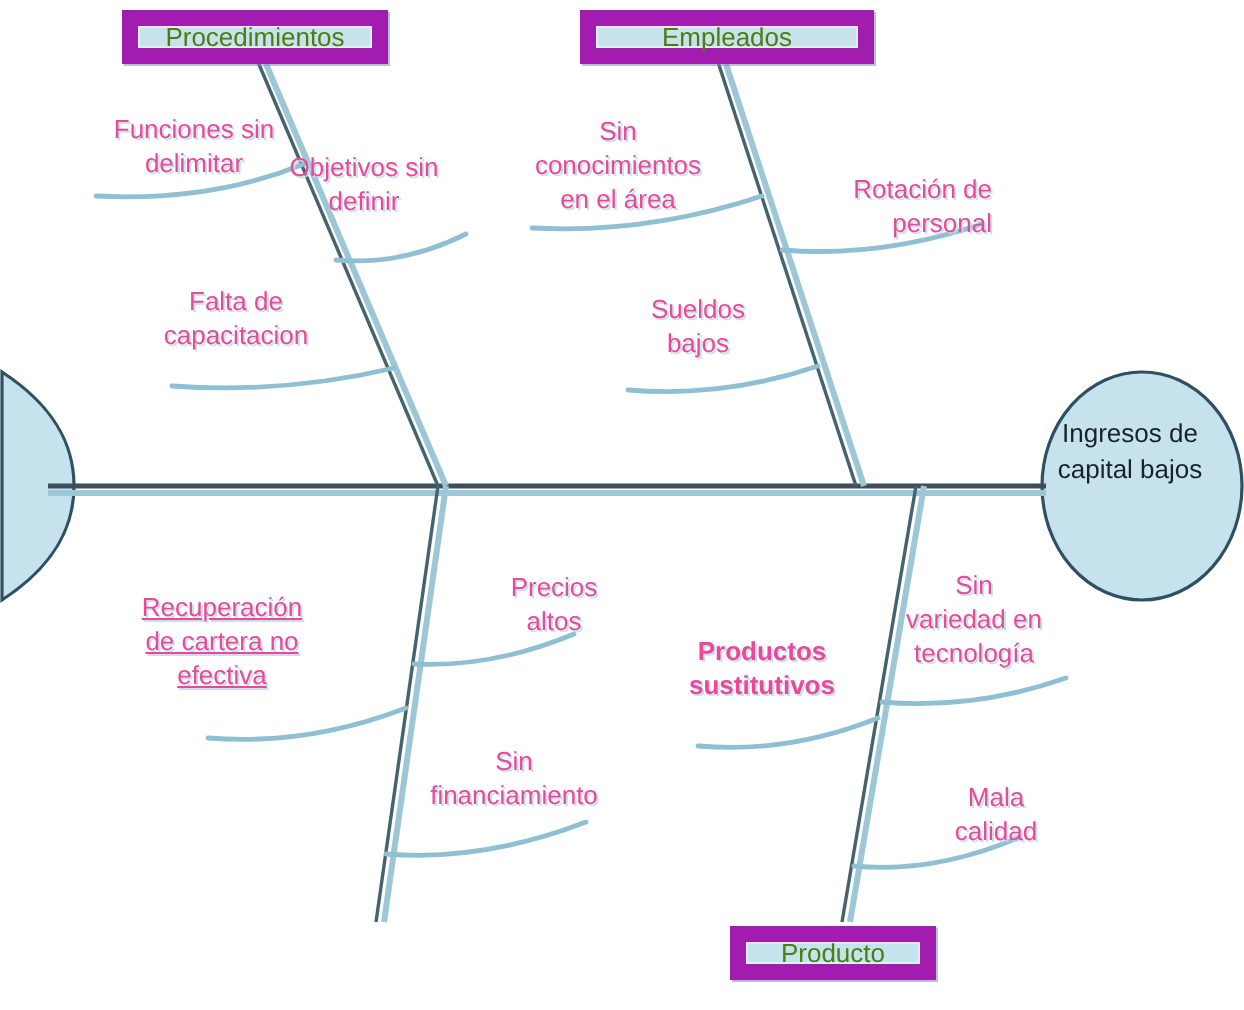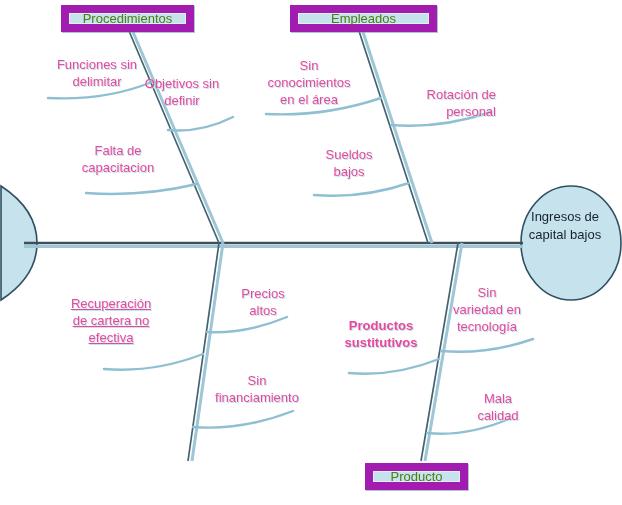--- a/index.html
+++ b/index.html
@@ -55,21 +55,21 @@
   .box-ventas         { left: 125px; top: 463px; width: 121px; height: 27px; }
   .box-producto       { left: 365px; top: 463px; width: 103px; height: 27px; }
   
   .cause-p1 { left: 38px;  top: 57px;  width: 118px; }
   .cause-p2 { left: 128px; top: 76px;  width: 108px; }
   .cause-p3 { left: 62px;  top: 143px; width: 112px; }
   .cause-e1 { left: 254px; top: 58px;  width: 110px; }
   .cause-e2 { left: 394px; top: 87px;  width: 102px; text-align: right; }
   .cause-e3 { left: 308px; top: 147px; width: 82px;  }
   .cause-v1 { left: 50px;  top: 296px; width: 122px; text-decoration: underline; }
-  .cause-v2 { left: 226px; top: 286px; width: 74px; text-align: center;  }
+  .cause-v2 { left: 240px; top: 286px; width: 74px; text-align: center;  }
   .cause-v3 { left: 196px; top: 373px; width: 122px; }
   .cause-r1 { left: 330px; top: 318px; width: 102px; font-weight: bold; }
   .cause-r2 { left: 436px; top: 285px; width: 102px; }
   .cause-r3 { left: 458px; top: 391px; width: 80px;  }
 </style>
 </head>
 <body>
 
 <div id="stage">
 

